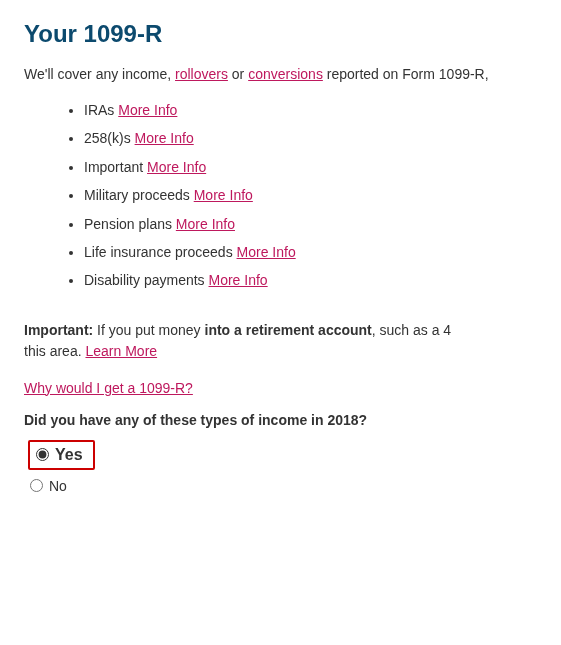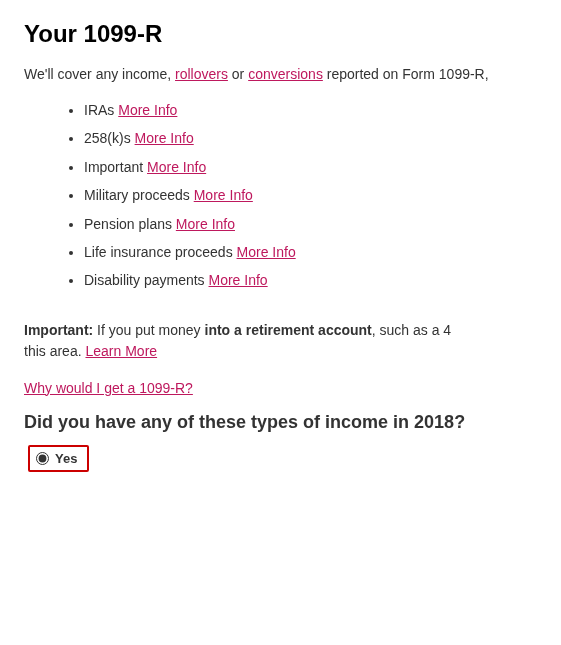--- a/index.html
+++ b/index.html
@@ -12,21 +12,21 @@
       font-family: Arial, sans-serif;
       font-size: 14px;
       color: #333;
       background: #fff;
       width: 561px;
       min-height: 645px;
       padding: 20px 24px;
     }
 
     h1 {
-      color: #000000;
+      color: #0c4a6e;
       font-size: 24px;
       font-weight: bold;
       margin-bottom: 16px;
     }
 
     .intro-text {
       margin-bottom: 14px;
       line-height: 1.5;
     }
 
@@ -60,21 +60,21 @@
     }
 
     .why-link {
       display: block;
       margin-bottom: 16px;
     }
 
     .question-label {
       font-weight: bold;
       margin-bottom: 12px;
-      font-size: 18px;
+      font-size: 14px;
     }
 
     .radio-group {
       margin-left: 4px;
     }
 
     .radio-option {
       display: flex;
       align-items: center;
       margin-bottom: 8px;
@@ -86,21 +86,21 @@
       padding: 4px 10px 4px 6px;
       border-radius: 2px;
     }
 
     .radio-option input[type="radio"] {
       margin-right: 6px;
       accent-color: #333;
     }
 
     .radio-label {
-      font-size: 13px;
+      font-size: 16px;
       font-weight: bold;
     }
 
     .radio-option-no {
       display: flex;
       align-items: center;
       margin-left: 2px;
     }
 
     .radio-option-no input[type="radio"] {
@@ -151,13 +151,19 @@
 
 <a class="why-link">Why would I get a 1099-R?</a>
 
 <p class="question-label">Did you have any of these types of income in 2018?</p>
 
 <div class="radio-group">
   <label class="radio-option selected">
     <input type="radio" name="income" checked="" style="">
     <span class="radio-label">Yes</span>
   </label>
+  <div class="radio-option-no">
+    <label style="display:flex;align-items:center;cursor:pointer;">
+      <input type="radio" name="income" style="">
+      <span class="radio-label-no">No</span>
+    </label>
+  </div>
 </div>
 
 </body></html>

